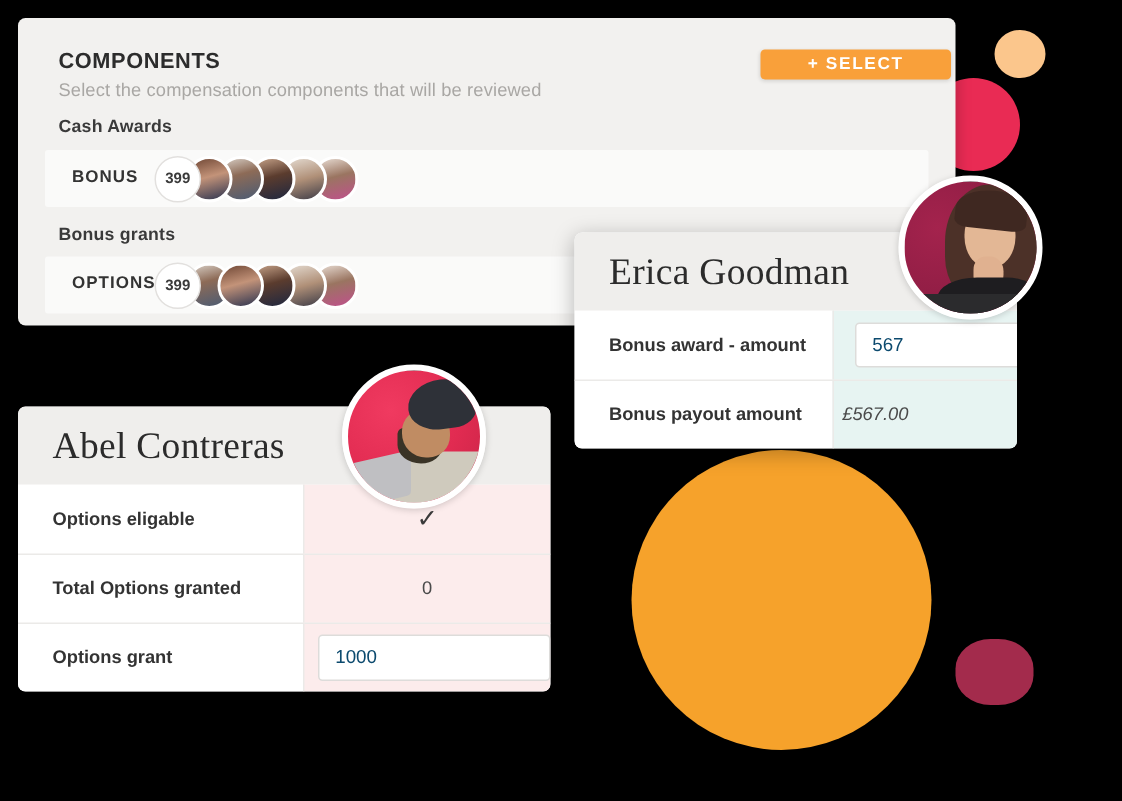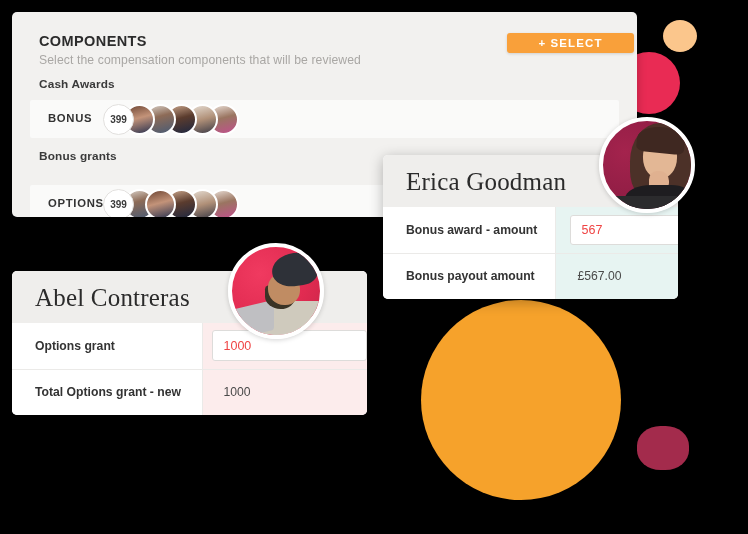--- a/index.html
+++ b/index.html
@@ -75,21 +75,21 @@
   #label-cash { top: 65px; }
   #label-equity { top: 137px; }
 
   .comp-row {
     position: absolute;
     left: 18px; width: 589px; height: 38px;
     background: #FAFAF9;
     border-radius: 2px;
   }
   #row-bonus { top: 88px; }
-  #row-options { top: 173px; }
+  #row-options { top: 159px; }
 
   .comp-row-name {
     position: absolute; left: 18px; top: 12px;
     font-size: 11.3px; font-weight: bold; color: #333333;
     letter-spacing: 0.7px;
   }
   .avatar-stack {
     position: absolute; left: 73px; top: 3px;
     height: 32px; display: flex; align-items: center;
   }
@@ -224,21 +224,21 @@
     background: #2B2B2D;
   }
 
   
   .field-input {
     background: #FFFFFF;
     border: 1px solid #DDDCDA;
     border-radius: 3px;
     font-family: "Liberation Sans", sans-serif;
     font-size: 12.5px;
-    color: #ef4444;
+    color: #0c4a6e;
     padding: 0 11px;
     box-sizing: border-box;
     outline: none;
   }
   #input-bonus-amount { width: 124px; height: 30px; margin-left: 14px; }
   #input-bonus-pct    { width: 47px;  height: 34px; margin-left: 14px; }
   #input-options-grant{ width: 155px; height: 31px; margin-left: 9px; }
   .unit {
     font-size: 11.8px; color: #6D6D6D; margin-left: 9px;
     vertical-align: middle;
@@ -302,21 +302,21 @@
           <div class="inline-cell">
             <input class="field-input" id="input-bonus-amount" type="text" value="567" style="">
             <span class="unit">GBP</span>
           </div>
         </td>
       </tr>
       <tr>
         <td class="cell-label">Bonus payout amount</td>
         <td class="cell-value">
           <div class="inline-cell">
-            <span style="margin-left:22px;">£567.00</span>
+            <span style="margin-left:6px;font-style:italic;">£567.00</span>
           </div>
         </td>
       </tr>
     </tbody>
       </table>
   </div>
 
   <div id="avatar-erica">
     <div class="hair-back"></div>
     <div class="face2"></div>
@@ -325,36 +325,38 @@
     <div class="top"></div>
     <div class="desk2"></div>
   </div>
 
   <div class="emp-card" id="card-abel">
     <div class="emp-header">
       <div class="emp-name">Abel Contreras</div>
     </div>
     <table class="emp-table">
       <tbody>
+          <tr>
+        <td class="cell-label">Options eligable</td>
+        <td class="cell-value centered">
+          <span class="check-glyph">✓</span>
+        </td>
+      </tr>
+      <tr>
+        <td class="cell-label">Total Options granted</td>
+        <td class="cell-value centered">0</td>
+      </tr>
       <tr>
         <td class="cell-label">Options grant</td>
         <td class="cell-value" style="padding-left:0;">
           <div class="inline-cell">
             <input class="field-input" id="input-options-grant" type="text" value="1000" style="">
           </div>
         </td>
       </tr>
-      <tr>
-        <td class="cell-label">Total Options grant - new</td>
-        <td class="cell-value" style="padding-left:0;">
-          <div class="inline-cell">
-            <span style="margin-left:21px;">1000</span>
-          </div>
-        </td>
-      </tr>
     </tbody>
       </table>
   </div>
 
   <div id="avatar-abel">
     <div class="desk"></div>
     <div class="shirt"></div>
     <div class="laptop"></div>
     <div class="beard"></div>
     <div class="face"></div>

